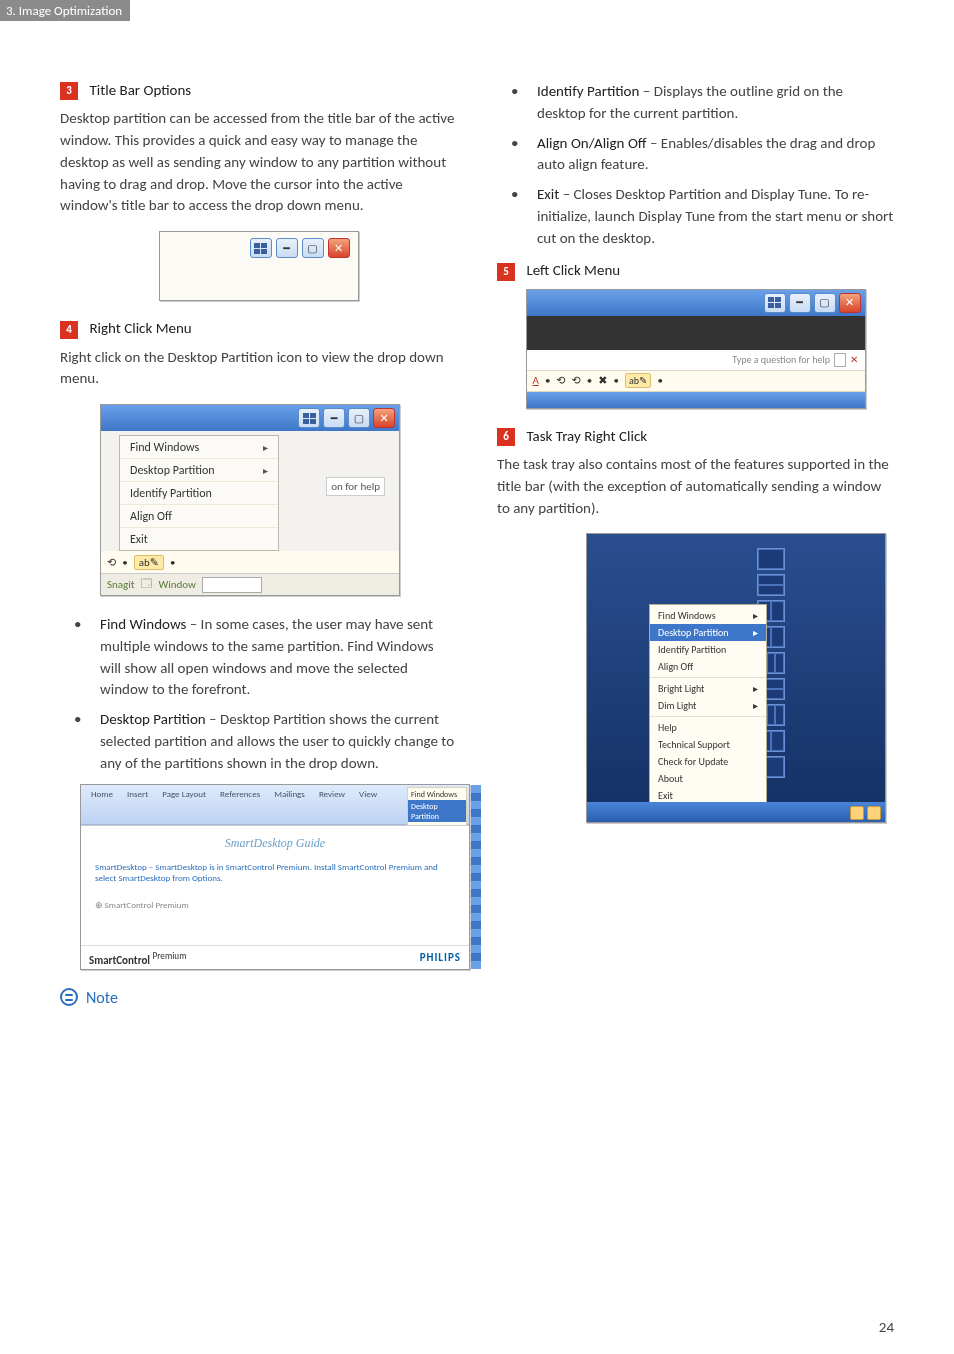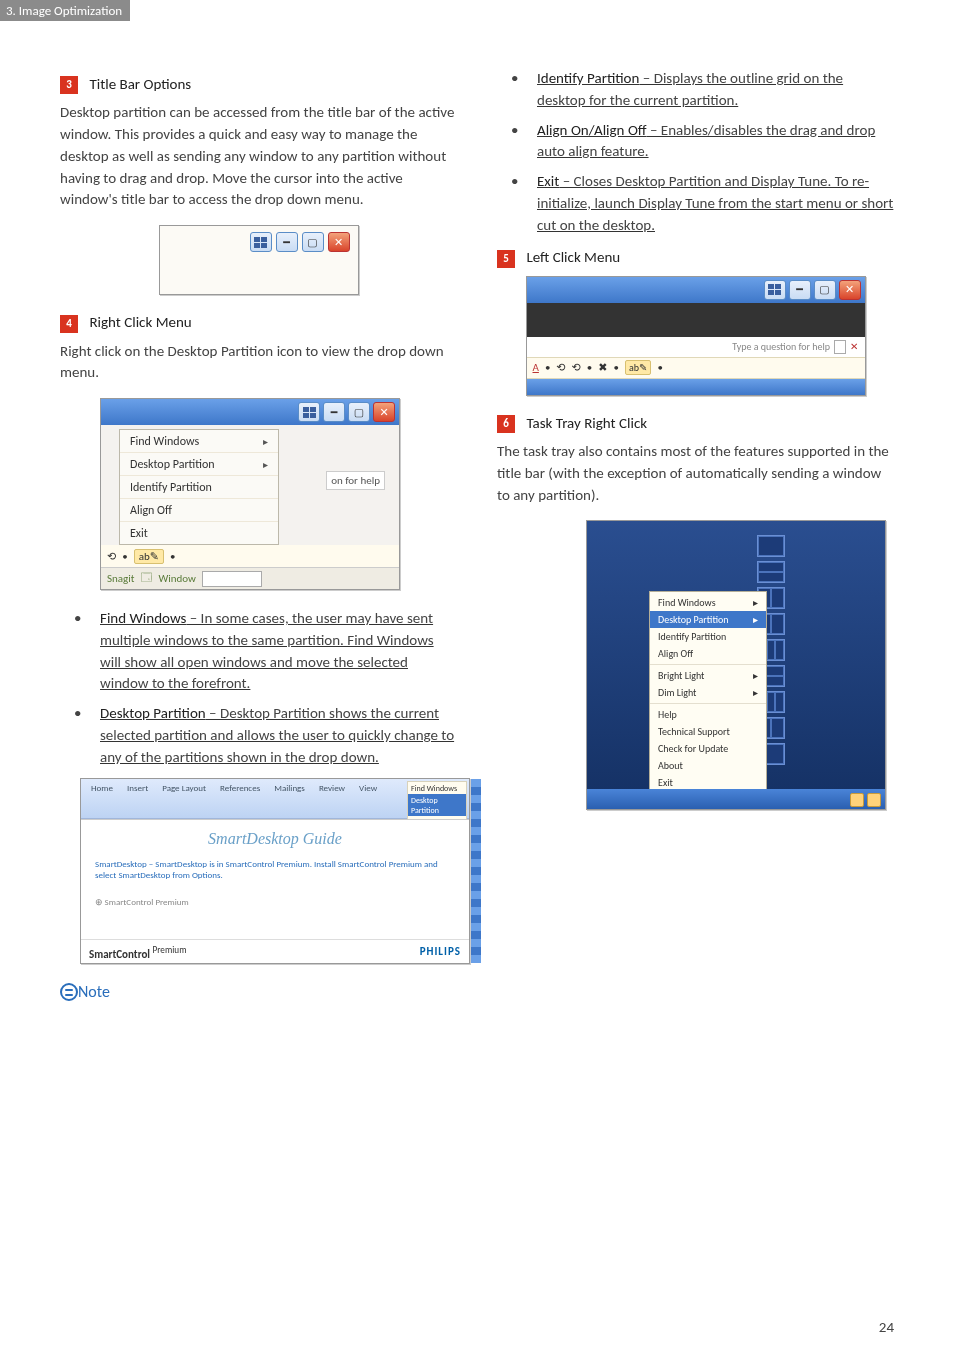--- a/index.html
+++ b/index.html
@@ -16,21 +16,21 @@
     display: flex;
     gap: 40px;
   }
   .col { flex: 1; min-width: 0; }
   .breadcrumb {
     background: #8b8b8b;
     color: #fff;
     font-size: 13px;
     padding: 3px 8px 3px 6px;
     display: inline-block;
-    margin-bottom: 12px;
+    margin-bottom: 18px;
   }
   .numbox {
     display: inline-block;
     background: #d9331f;
     color: #fff;
     width: 18px;
     height: 18px;
     text-align: center;
     font-size: 11px;
     line-height: 18px;
@@ -44,41 +44,40 @@
     margin: 12px 0 8px 0;
   }
   .body-text {
     font-size: 15px;
     color: #444;
     line-height: 1.45;
     margin-bottom: 14px;
   }
   ul.bullets {
     list-style: none;
-    margin: 5px 0 10px 0;
+    margin: 12px 0 10px 0;
     padding: 0;
-    text-decoration: underline;
   }
   ul.bullets > li {
     position: relative;
     padding-left: 40px;
     font-size: 15px;
     color: #444;
     line-height: 1.45;
     margin-bottom: 8px;
   }
   ul.bullets > li::before {
     content: "•";
     position: absolute;
     left: 14px;
     top: 0;
     color: #444;
   }
   .term { color: #222; }
-  .note-row { color: #2a6ebb; font-size: 16px; margin: 12px 0 4px 0; display:flex; align-items:flex-end; }
+  .note-row { color: #2a6ebb; font-size: 16px; margin: 12px 0 4px 0; display:flex; align-items:flex-start; gap:8px;}
   .note-icon {
     width: 18px; height: 18px; border: 2px solid #2a6ebb; border-radius: 50%;
     position: relative; display:inline-block;
   }
   .note-icon::before, .note-icon::after {
     content:""; position:absolute; left:50%; transform:translateX(-50%);
     background:#2a6ebb; border-radius:1px;
   }
   .note-icon::before { top:9px; width:8px; height:2px; }
   .note-icon::after  { top:4px; width:8px; height:2px; }
@@ -111,21 +110,21 @@
   .figB .ddl { width:60px; background:#fff; border:1px solid #aaa; height:16px;}
   .arrow-r::after{content:"▸"; font-size:10px; color:#555;}
 
   
   .figC { width: 390px; margin-left:20px; font-size:9px;}
   .figC .ribbon { height:40px; background:linear-gradient(#dfeafc,#bdd3f3); border-bottom:1px solid #a0b6da; position:relative;}
   .figC .tabs { display:flex; gap:6px; padding:2px 6px; font-size:9px; color:#456;}
   .figC .tabs span{ padding:1px 4px;}
   .figC .rbody { height:30px; display:flex; align-items:center; gap:4px; padding:0 6px;}
   .figC .doc { background:#fff; height:120px; padding:10px 14px; position:relative; border-top:1px solid #ccc;}
-  .figC .doc .t1{ color:#6aa0c8; font-style:italic; text-align:center; font-family:serif; font-size:16px; margin-bottom:10px;}
+  .figC .doc .t1{ color:#6aa0c8; font-style:italic; text-align:center; font-family:serif; font-size:12px; margin-bottom:10px;}
   .figC .doc .t2{ color:#2a6ebb; font-size:9px;}
   .figC .footer{ height:24px; display:flex; align-items:center; justify-content:space-between; padding:0 8px; background:#fff; border-top:1px solid #ddd;}
   .figC .brand{ color:#0060a8; font-weight:bold; letter-spacing:1px; font-size:11px;}
   .figC .sc{ font-size:11px;}
   .figC .side { position:absolute; right:2px; top:2px; width:60px; background:#fffcef; border:1px solid #d8d2bb; font-size:8px;}
   .figC .side div{ padding:1px 3px;}
   .figC .side .sel{ background:#3e77c9; color:#fff;}
   .figC .strip { position:absolute; right:-12px; top:0; bottom:0; width:10px; background:repeating-linear-gradient(180deg,#6aa0e8 0 8px,#3e77c9 8px 16px);}
   
   

